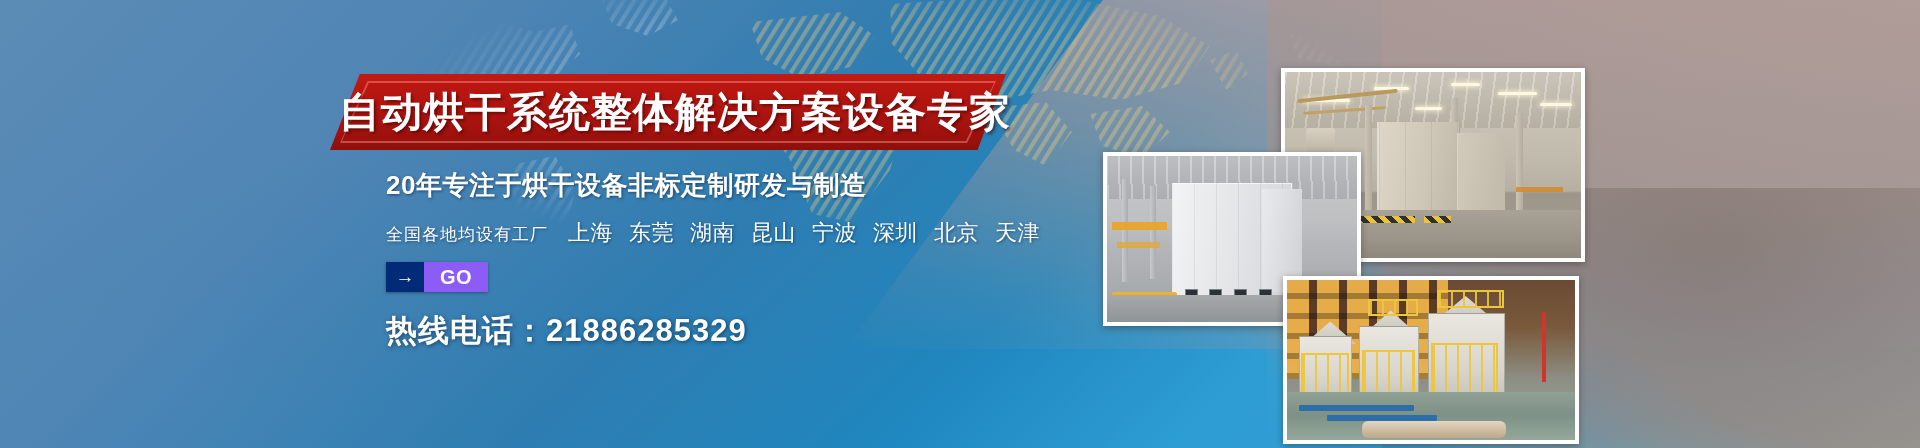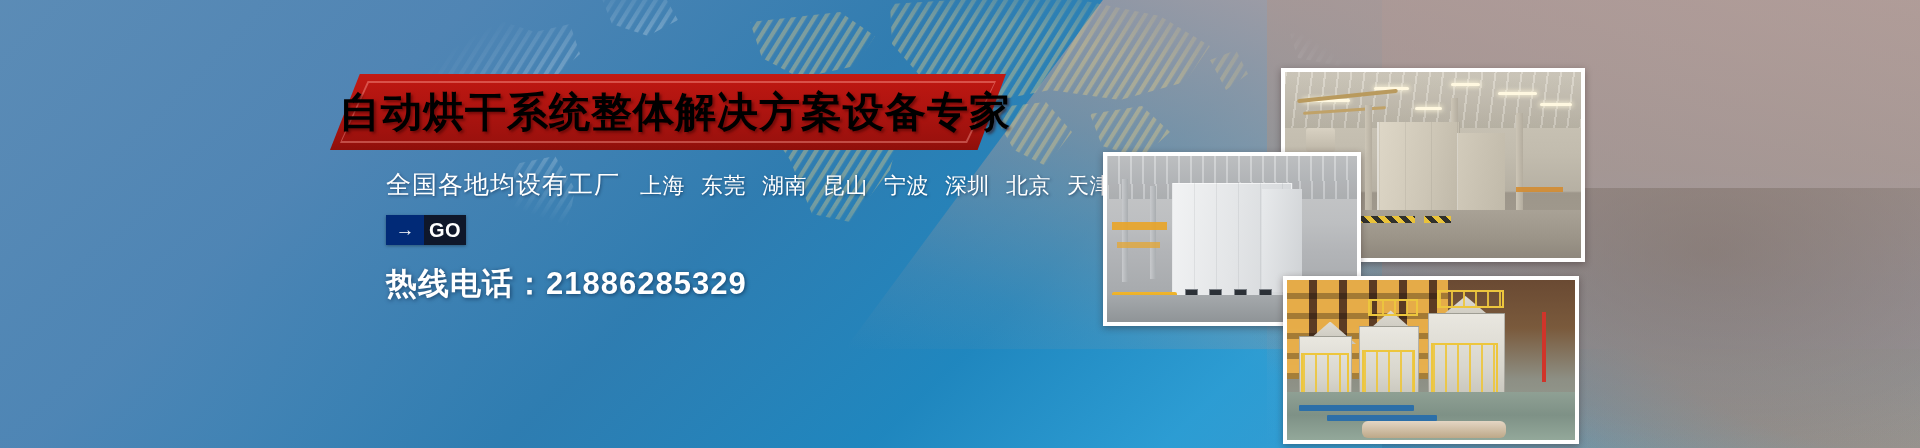--- a/index.html
+++ b/index.html
@@ -87,21 +87,21 @@
   }
   .ribbon-inner::after{
     content:"";position:absolute;left:1.6px;top:1.6px;right:1.6px;bottom:1.6px;
     clip-path:polygon(4.2% 0%, 100% 0%, 95.6% 100%, 0% 100%);
     background:linear-gradient(180deg,#bb1711 0%,#ad1410 48%,#9b110d 100%);
   }
   .ribbon-text{
     position:absolute;inset:0;
     display:flex;align-items:center;justify-content:center;
     padding-left:14px;
-    font-size:41px;font-weight:bold;color:#000000;
+    font-size:41px;font-weight:bold;color:#ffffff;
     letter-spacing:1px;
     text-shadow:2px 2px 3px rgba(60,0,0,.55);
     white-space:nowrap;
     z-index:3;
   }
 
   
   .copy{
     position:absolute;left:386px;top:168px;width:960px;
     color:#ffffff;
@@ -111,21 +111,21 @@
   .l-sub{
     font-size:26px;font-weight:bold;letter-spacing:.5px;
     text-shadow:1px 1px 3px rgba(0,20,50,.55);
     margin-bottom:15px;
   }
   .l-factories{
     display:flex;align-items:baseline;gap:20px;
     margin-bottom:14px;
     text-shadow:1px 1px 3px rgba(0,20,50,.5);
   }
-  .l-factories .head{font-size:25px;font-weight:400;letter-spacing:1px;}
+  .l-factories .head{font-size:17px;font-weight:400;letter-spacing:1px;}
   .l-factories .cities{display:flex;gap:16px;font-size:22px;font-weight:400;letter-spacing:.5px;}
   .city{white-space:nowrap;}
 
   .l-slogan{
     display:flex;align-items:center;gap:38px;
     margin-bottom:18px;
   }
   .l-slogan .txt{
     font-size:30px;font-weight:400;letter-spacing:2px;
     text-shadow:1px 1px 3px rgba(0,20,50,.5);
@@ -135,23 +135,23 @@
     box-shadow:0 1px 3px rgba(0,0,0,.35);
     cursor:pointer;
   }
   .go-arrow{
     background:#012a77;
     display:flex;align-items:center;justify-content:center;
     width:38px;color:#fff;font-size:19px;line-height:1;
     padding-bottom:2px;
   }
   .go-label{
-    background:#0f172a;
+    background:#8b5cf6;
     display:flex;align-items:center;justify-content:center;
-    padding:0 5px;color:#fff;font-size:20px;font-weight:bold;letter-spacing:.5px;
+    padding:0 16px;color:#fff;font-size:20px;font-weight:bold;letter-spacing:.5px;
   }
 
   .l-phone{
     font-size:31px;font-weight:bold;letter-spacing:1px;
     text-shadow:1px 1px 4px rgba(0,20,50,.6);
   }
 
   
   .photo{
     position:absolute;
@@ -366,20 +366,21 @@
   </div>
 
   <div class="ribbon">
     <div class="ribbon-shape"></div>
     <div class="ribbon-inner"></div>
     <div class="ribbon-text">自动烘干系统整体解决方案设备专家</div>
   </div>
 
   <div class="copy">
 
+    <div class="line l-sub">20年专注于烘干设备非标定制研发与制造</div>
 
     <div class="line l-factories">
       <span class="head">全国各地均设有工厂</span>
       <span class="cities">
         <span class="city">上海</span>
         <span class="city">东莞</span>
         <span class="city">湖南</span>
         <span class="city">昆山</span>
         <span class="city">宁波</span>
         <span class="city">深圳</span>

